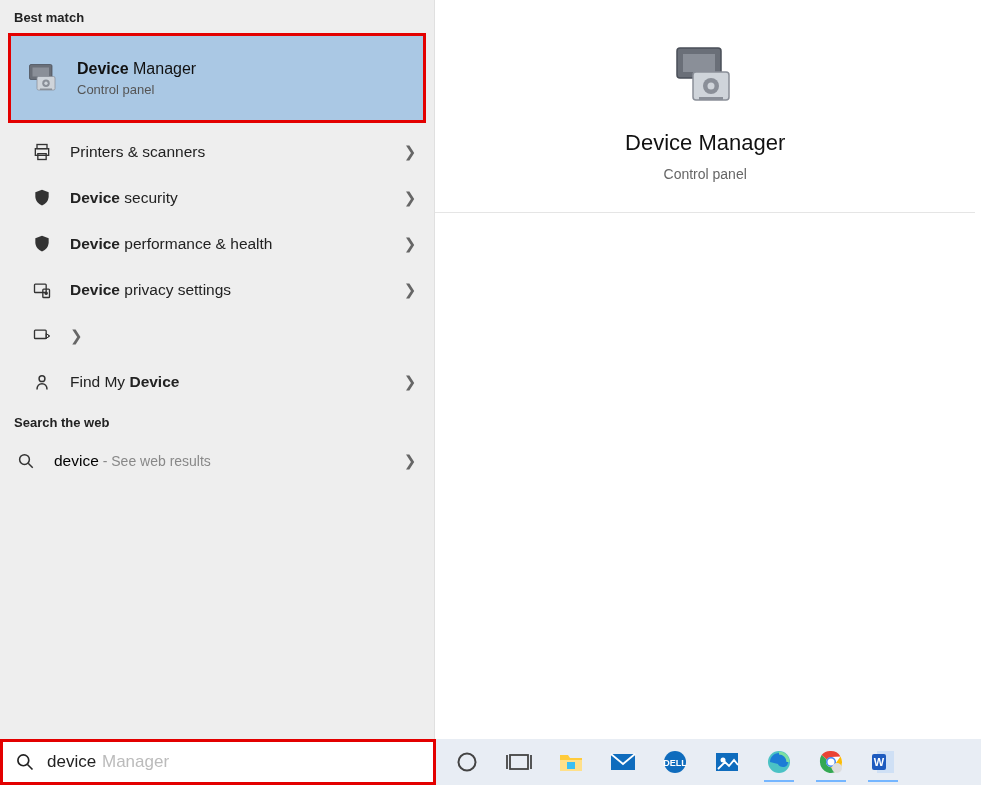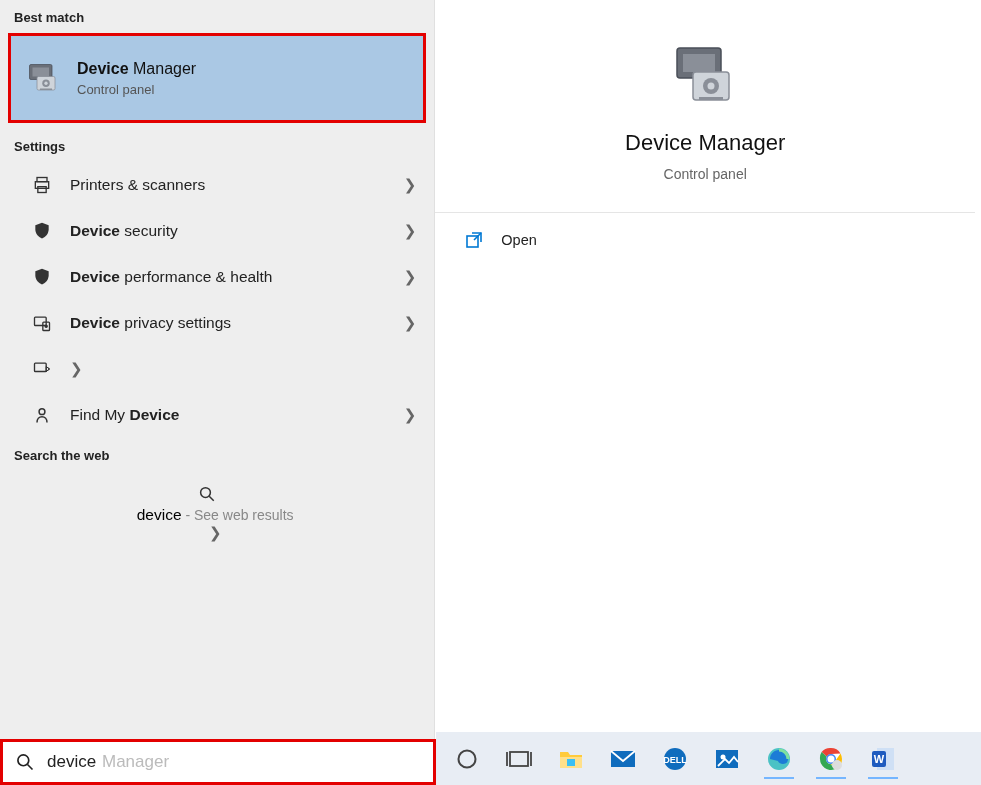--- a/index.html
+++ b/index.html
@@ -75,21 +75,20 @@
   font-size: 15.5px;
 }
 .setting-item .chev {
   color: #666;
   font-size: 15px;
 }
 .web-item {
   display: flex;
   align-items: center;
   padding: 11px 18px 11px 14px;
-  flex-direction: column;
 }
 .web-item .icon { width: 24px; height: 24px; margin-right: 16px; display:flex;align-items:center;justify-content:center;}
 .web-item .label { flex: 1; font-size: 15.5px; }
 .web-item .hint { color: #888; font-size: 14px; }
 .web-item .chev { color: #666; font-size: 15px; }
 .doc-header { font-size: 13px; font-weight: 600; padding: 14px 14px; }
 
 .detail-top {
   display:flex;
   flex-direction:column;
@@ -129,21 +128,21 @@
   background: transparent;
   color: #222;
 }
 .search-bar .scomplete { color: #bbb; font-size: 17px; position: absolute; left: 99px; pointer-events:none; }
 
 .taskbar {
   position: absolute;
   bottom: 0;
   left: 436px;
   right: 0;
-  height: 53px;
+  height: 46px;
   background: #e8edf4;
   display: flex;
   align-items: center;
   padding-left: 10px;
   gap: 10px;
 }
 .task-item {
   width: 42px;
   height: 40px;
   display: flex;
@@ -180,21 +179,20 @@
           <circle cx="28" cy="31" r="2.2" fill="#cfd4da"></circle>
           <rect x="20" y="38" width="16" height="2" fill="#8a8f98"></rect>
         </svg>
       </div>
       <div class="best-match-text">
         <div class="best-match-title"><span class="bold">Device</span><span> Manager</span></div>
         <div class="best-match-sub">Control panel</div>
       </div>
     </div>
 
-    <div class="section-header">Settings</div>
 
     <div id="settings-list">
         <div class="setting-item">
           <div class="icon">
             <svg viewBox="0 0 24 24" width="20" height="20" fill="none" stroke="#333" stroke-width="1.6">
               <rect x="6" y="3" width="12" height="5"></rect>
               <rect x="4" y="8" width="16" height="8"></rect>
               <rect x="7" y="14" width="10" height="7"></rect>
             </svg>
           </div>
@@ -274,30 +272,20 @@
           <rect x="14" y="14" width="32" height="18" fill="#8a8f98"></rect>
           <rect x="24" y="32" width="36" height="28" rx="3" fill="#cfd4da" stroke="#8a8f98" stroke-width="1.5"></rect>
           <circle cx="42" cy="46" r="8" fill="#8a8f98"></circle>
           <circle cx="42" cy="46" r="3.5" fill="#cfd4da"></circle>
           <rect x="30" y="57" width="24" height="3" fill="#8a8f98"></rect>
         </svg>
       </div>
       <div class="detail-title">Device Manager</div>
       <div class="detail-sub">Control panel</div>
     </div>
-    <div class="detail-action">
-      <div class="aicon">
-        <svg viewBox="0 0 18 18" width="18" height="18" fill="none" stroke="#0078d4" stroke-width="1.6">
-          <rect x="2" y="5" width="11" height="11"></rect>
-          <polyline points="7,2 16,2 16,11"></polyline>
-          <line x1="16" y1="2" x2="9" y2="9"></line>
-        </svg>
-      </div>
-      <div class="alabel">Open</div>
-    </div>
   </div>
 </div>
 
 <div class="search-bar">
   <div class="sicon">
     <svg viewBox="0 0 24 24" width="20" height="20" fill="none" stroke="#222" stroke-width="2">
       <circle cx="10" cy="10" r="6.5"></circle>
         <line x1="15" y1="15" x2="21" y2="21"></line>
     </svg>
   </div>

